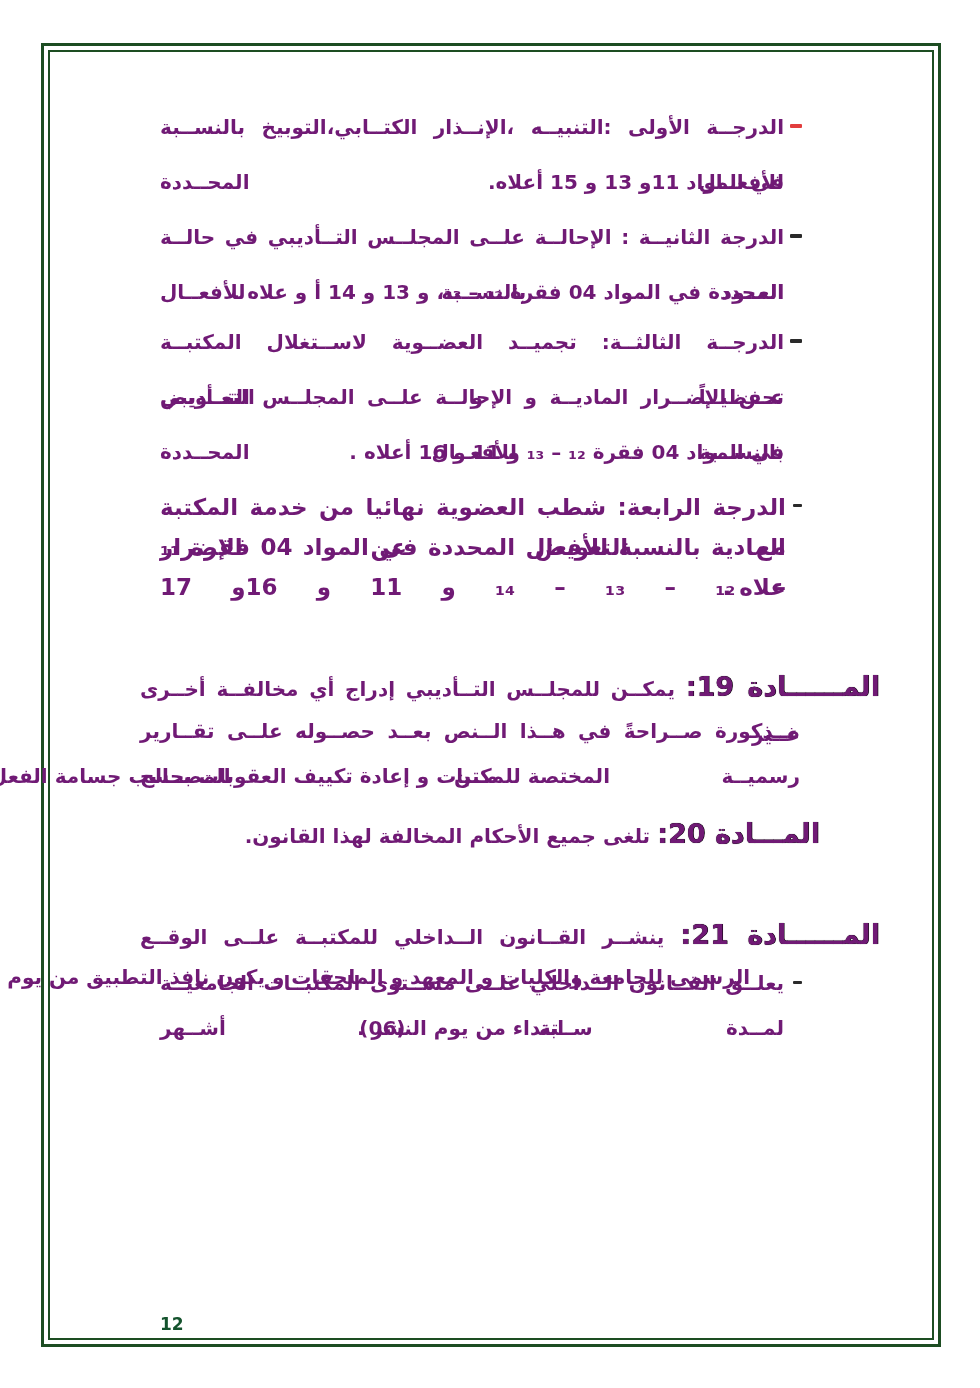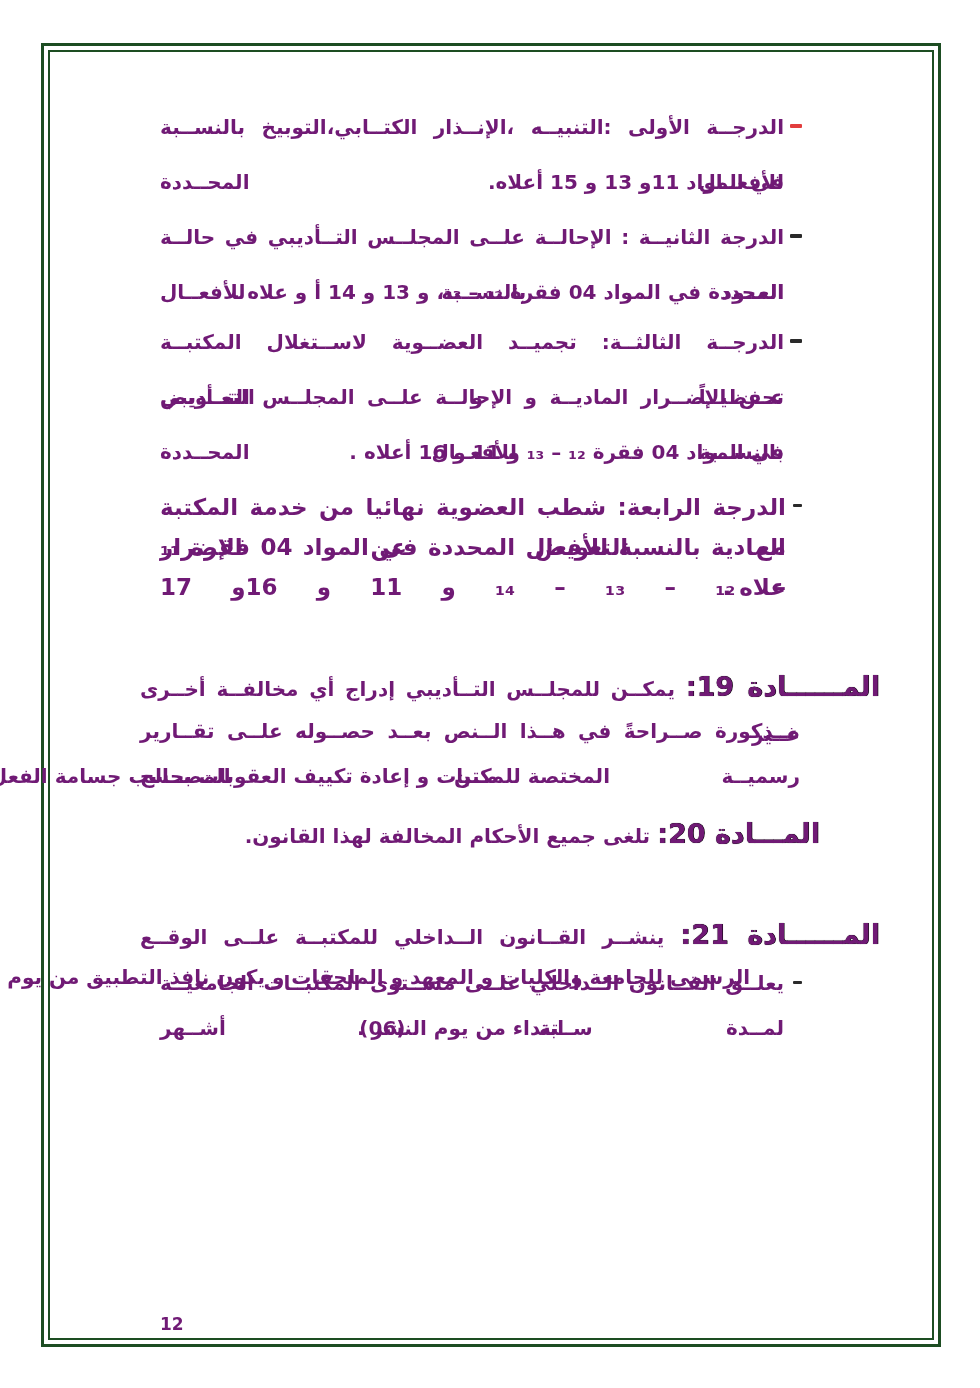--- a/index.html
+++ b/index.html
@@ -57,21 +57,21 @@
     position:absolute; right:-2px; width:12px; height:4px; background:#2a2a2a;
     border-radius:1px;
   }
   .dash.red { background:#e23d3d; }
   .deg1 .dash { top:24px; } .deg2 .dash { top:24px; } .deg3 .dash { top:24px; }
   .deg4 .dash { top:17px; width:9px; height:3px; }
   .note .dash { top:20px; width:9px; height:3px; }
 
   .page-number {
     position:absolute; left:160px; top:1314px; font-size:17px; font-weight:bold;
-    color:#701a75; direction:ltr;
+    color:#14532d; direction:ltr;
   }
 </style>
 </head>
 <body>
 
 <div class="frame-outer">
   <div class="frame-inner"></div>
 </div>
 
 <section class="para deg deg1">

